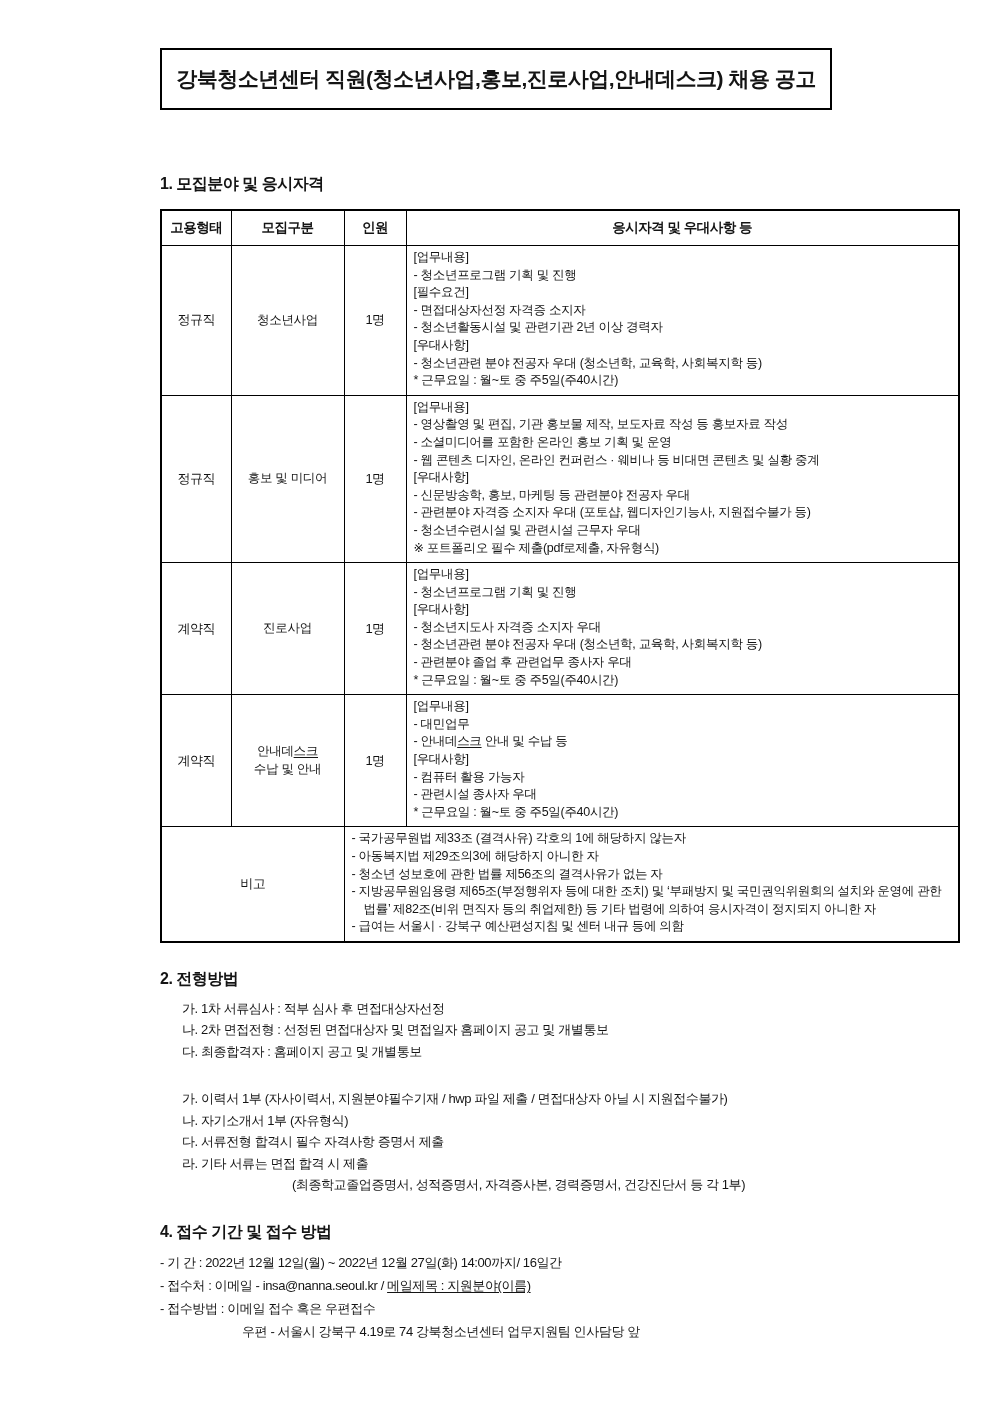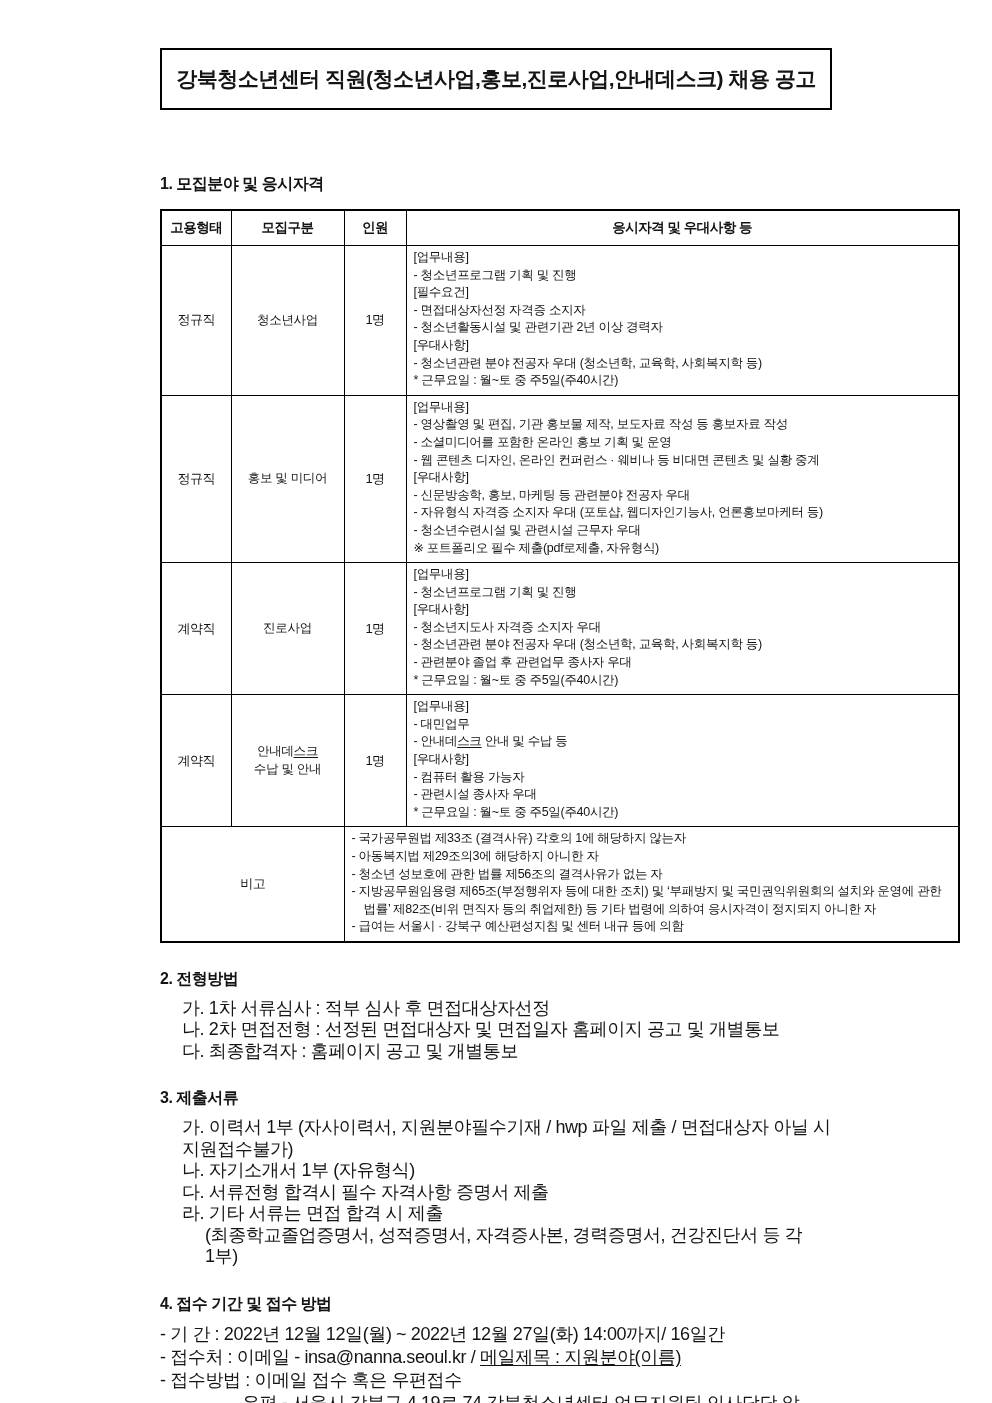--- a/index.html
+++ b/index.html
@@ -67,29 +67,29 @@
     letter-spacing: -0.3px;
     word-break: break-all;
     padding-left: 12px; text-indent: -12px; 
   }
   .pos-line { padding-left: 0; text-indent: 0; text-align: center; word-break: keep-all; }
   td.c-note-label { text-align: center; font-size: 13px; letter-spacing: -0.5px; }
   u { text-underline-offset: 2px; }
 
   
   .items .item {
-    font-size: 18px;
+    font-size: 13px;
     line-height: 21.5px;
     letter-spacing: -0.4px;
     word-break: keep-all;
   }
   .sec4 .items .item { line-height: 23px; }
   .item[data-indent="0"] { padding-left: 0; }
   .item[data-indent="1"] { padding-left: 22px; }
-  .item[data-indent="2"] { padding-left: 45px; }
+  .item[data-indent="2"] { padding-left: 45px; text-align: center; }
   .item[data-indent="3"] { padding-left: 82px; }
 </style>
 </head>
 <body>
 
 <div class="page">
 
   <div class="title-box">
     <h1>강북청소년센터 직원(청소년사업,홍보,진로사업,안내데스크) 채용 공고</h1>
   </div>
@@ -140,21 +140,21 @@
             </td>
           <td class="c-label">1명</td>
           <td class="c-details">
 
           <div class="dl">[업무내용]</div>
               <div class="dl">- 영상촬영 및 편집, 기관 홍보물 제작, 보도자료 작성 등 홍보자료 작성</div>
               <div class="dl">- 소셜미디어를 포함한 온라인 홍보 기획 및 운영</div>
               <div class="dl">- 웹 콘텐츠 디자인, 온라인 컨퍼런스 · 웨비나 등 비대면 콘텐츠 및 실황 중계</div>
               <div class="dl">[우대사항]</div>
               <div class="dl">- 신문방송학, 홍보, 마케팅 등 관련분야 전공자 우대</div>
-              <div class="dl">- 자유형식 자격증 소지자 우대 (포토샵, 웹디자인기능사, 언론홍보마케터 등)</div>
+              <div class="dl">- 관련분야 자격증 소지자 우대 (포토샵, 웹디자인기능사, 지원접수불가 등)</div>
               <div class="dl">- 청소년수련시설 및 관련시설 근무자 우대</div>
               <div class="dl">※ 포트폴리오 필수 제출(pdf로제출, 자유형식)</div>
             </td>
         </tr>
         <tr>
           <td class="c-label">계약직</td>
           <td class="c-label">
 
           <div class="pos-line">진로사업</div>
             </td>
@@ -208,21 +208,20 @@
     <h2 class="sec-heading">2. 전형방법</h2>
     <div class="items">
 
     <div class="item" data-indent="1">가. 1차 서류심사 : 적부 심사 후 면접대상자선정</div>
         <div class="item" data-indent="1">나. 2차 면접전형 : 선정된 면접대상자 및 면접일자 홈페이지 공고 및 개별통보</div>
         <div class="item" data-indent="1">다. 최종합격자 : 홈페이지 공고 및 개별통보</div>
       </div>
   </div>
 
   <div class="section sec3">
-    <h2 class="sec-heading">3. 제출서류</h2>
     <div class="items">
 
     <div class="item" data-indent="1">가. 이력서 1부 (자사이력서, 지원분야필수기재 / hwp 파일 제출 / 면접대상자 아닐 시 지원접수불가)</div>
         <div class="item" data-indent="1">나. 자기소개서 1부 (자유형식)</div>
         <div class="item" data-indent="1">다. 서류전형 합격시 필수 자격사항 증명서 제출</div>
         <div class="item" data-indent="1">라. 기타 서류는 면접 합격 시 제출</div>
         <div class="item" data-indent="2">(최종학교졸업증명서, 성적증명서, 자격증사본, 경력증명서, 건강진단서 등 각 1부)</div>
       </div>
   </div>
 

